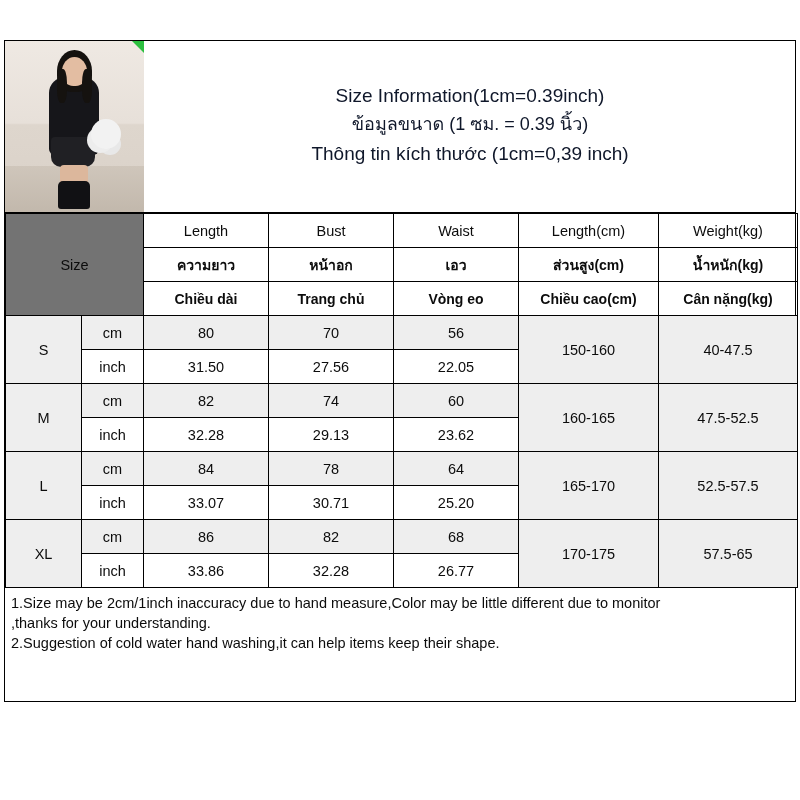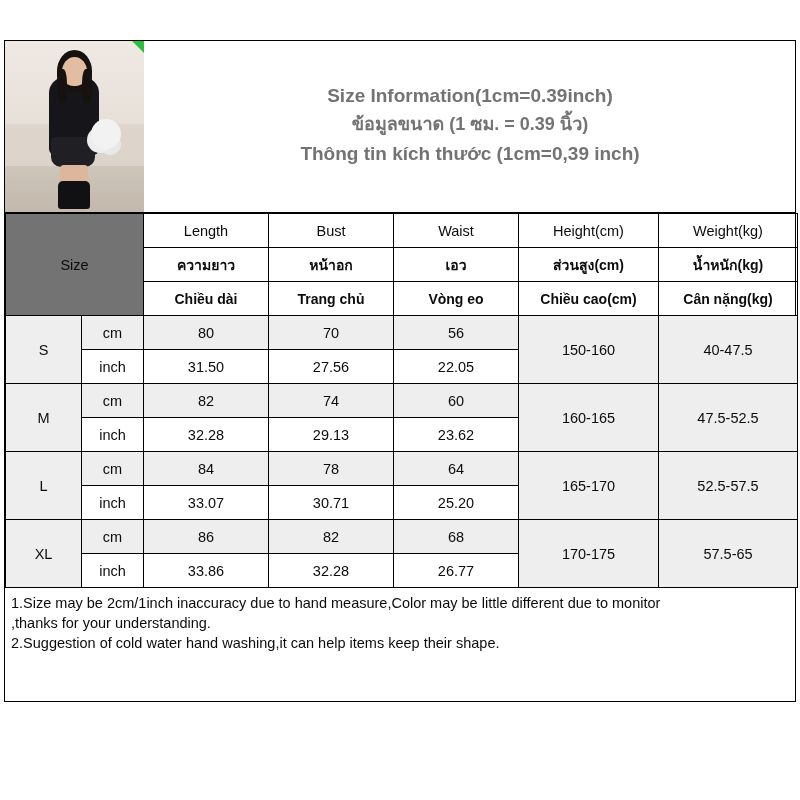--- a/index.html
+++ b/index.html
@@ -161,25 +161,25 @@
   .title-block {
     flex: 1 1 auto;
     display: flex;
     flex-direction: column;
     align-items: center;
     justify-content: center;
     padding: 6px 10px 10px 10px;
     box-sizing: border-box;
   }
   .title-line {
-    font-weight: bold;
+    font-weight: normal;
     font-size: 19px;
     line-height: 29px;
     text-align: right;
-    color: #737373;
+    color: #0f172a;
     white-space: nowrap;
   }
   .title-line.thai { font-size: 18px; }
 
   
   table.size-table {
     border-collapse: collapse;
     table-layout: fixed;
     width: 100%;
   }
@@ -272,21 +272,21 @@
         <col class="col-v3">
         <col class="col-h">
         <col class="col-w">
       </colgroup>
       <tbody>
         <tr>
           <td class="size-corner" rowspan="3" colspan="2">Size</td>
           <td class="head-cell">Length</td>
           <td class="head-cell">Bust</td>
           <td class="head-cell">Waist</td>
-          <td class="head-cell">Height(cm)</td>
+          <td class="head-cell">Length(cm)</td>
           <td class="head-cell">Weight(kg)</td>
         </tr>
         <tr>
           <td class="head-cell sub">ความยาว</td>
           <td class="head-cell sub">หน้าอก</td>
           <td class="head-cell sub">เอว</td>
           <td class="head-cell sub">ส่วนสูง(cm)</td>
           <td class="head-cell sub">น้ำหนัก(kg)</td>
         </tr>
         <tr>

